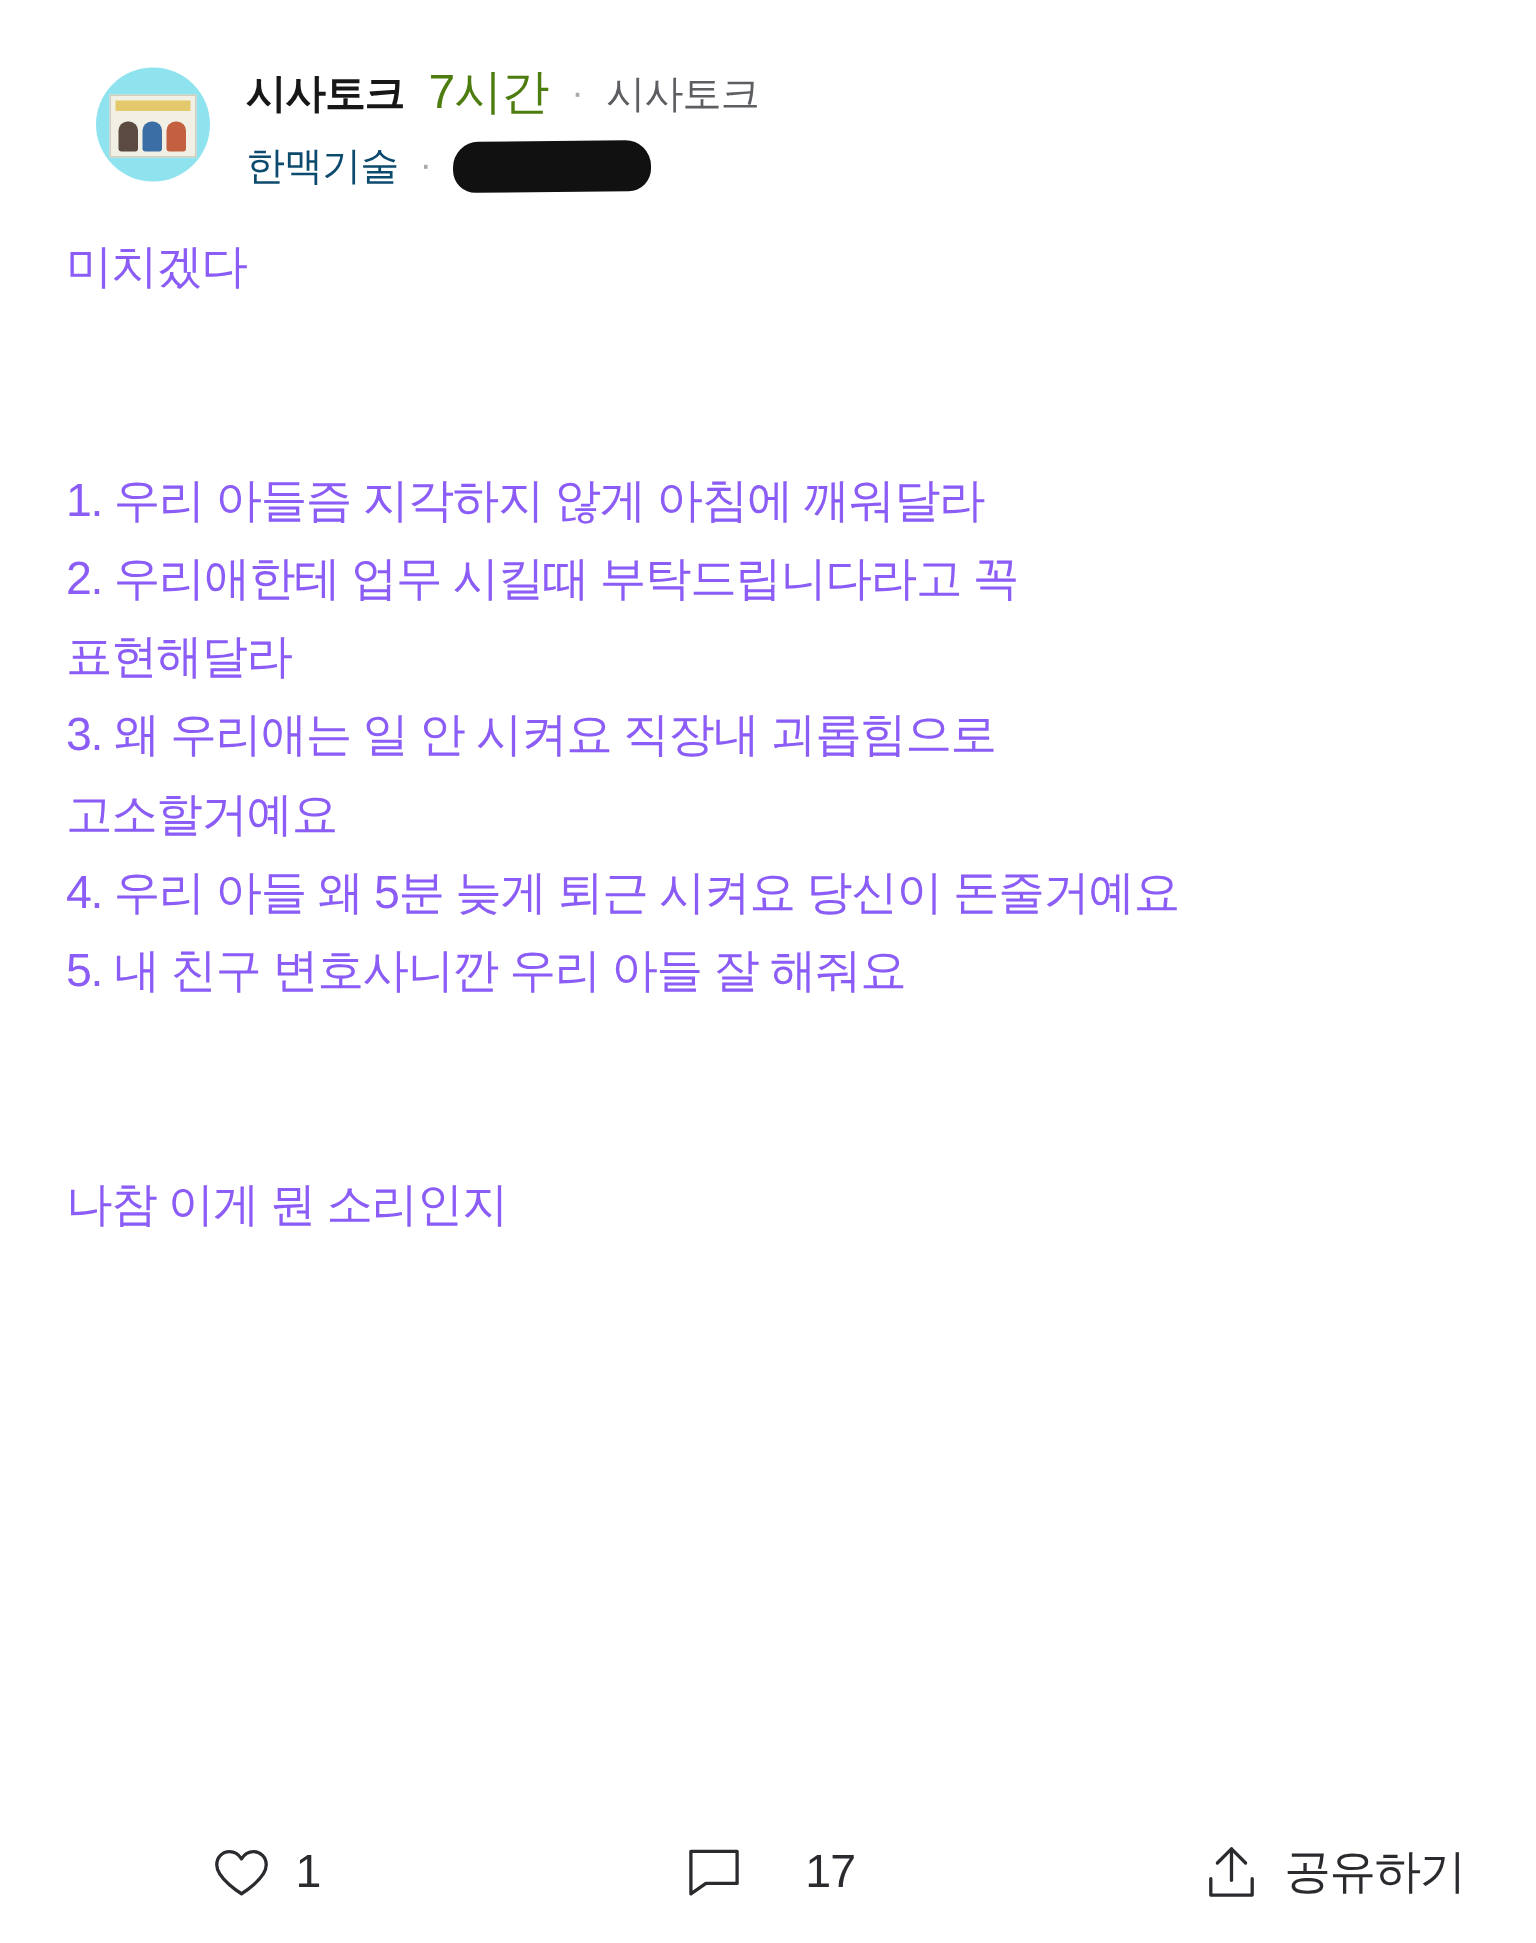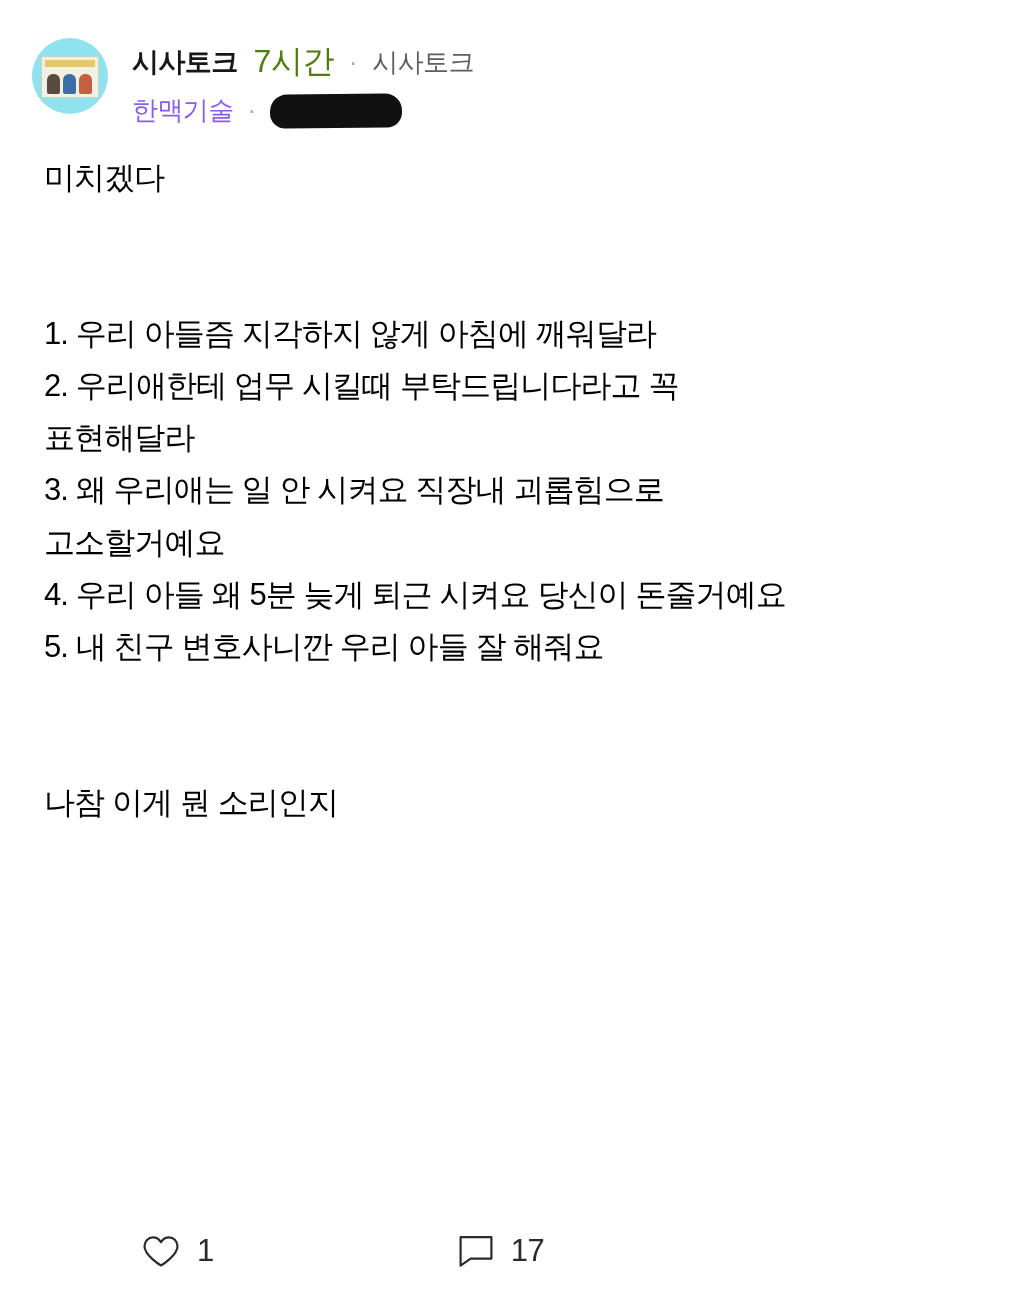--- a/index.html
+++ b/index.html
@@ -20,22 +20,22 @@
     position: relative;
     width: 1024px;
     height: 1295px;
     background: #ffffff;
     box-sizing: border-box;
   }
 
   
   .post-header {
     display: flex;
-    align-items: flex-start;
-    padding: 34px 40px 0 32px;
+    align-items: center;
+    padding: 34px 40px 0 64px;
     box-sizing: border-box;
   }
 
   .avatar {
     width: 76px;
     height: 76px;
     border-radius: 50%;
     background: #8fe3ef;
     flex: 0 0 auto;
     position: relative;
@@ -113,21 +113,21 @@
   }
 
   .line2 {
     display: flex;
     align-items: center;
     margin-top: 9px;
     white-space: nowrap;
   }
   .board {
     font-size: 26px;
-    color: #8b5cf6;
+    color: #0c4a6e;
     letter-spacing: -0.6px;
   }
   .dot-sep2 {
     font-size: 25px;
     color: #a9a9ad;
     margin: 0 14px;
   }
   .redacted {
     display: inline-block;
     width: 132px;
@@ -148,21 +148,21 @@
     font-weight: bold;
     line-height: 1.25;
     letter-spacing: -1.4px;
     color: #111113;
   }
   .content {
     margin-top: 24px;
     font-size: 31px;
     line-height: 1.68;
     letter-spacing: -0.9px;
-    color: #000000;
+    color: #8b5cf6;
     white-space: pre-wrap;
   }
 
   
   .post-footer {
     position: absolute;
     left: 0;
     right: 0;
     bottom: 26px;
     display: flex;
@@ -174,21 +174,21 @@
     display: flex;
     align-items: center;
     color: #2b2b2f;
     background: none;
     border: 0;
     font-family: inherit;
     cursor: pointer;
     padding: 0;
   }
   .foot-like { flex: 0 0 auto; margin-left: 86px; }
-  .foot-comment { flex: 0 0 auto; margin-left: 244px; }
+  .foot-comment { flex: 0 0 auto; margin-left: 244px; gap: 26px; }
   .foot-share { flex: 0 0 auto; margin-left: 234px; }
 
   .foot-item .count {
     font-size: 31px;
     margin-left: 17px;
     color: #2b2b2f;
     letter-spacing: -0.5px;
   }
   .foot-item .label {
     font-size: 31px;
@@ -258,15 +258,25 @@
 
     <button class="foot-item foot-comment">
       <span>
         <svg width="36" height="34" viewBox="0 0 36 34" fill="none" stroke="#2b2b2f" stroke-width="2.2">
           <path d="M2.6 3.2H33.4V24.6H12.6L2.6 31.6V3.2Z" stroke-linejoin="round" stroke-linecap="round"></path>
         </svg>
       </span>
       <span class="count">17</span>
     </button>
 
+    <button class="foot-item foot-share">
+      <span>
+        <svg width="34" height="36" viewBox="0 0 34 36" fill="none" stroke="#2b2b2f" stroke-width="2.2">
+          <path d="M17 2.6V23.5" stroke-linecap="round"></path>
+          <path d="M7.6 12L17 2.6L26.4 12" stroke-linecap="round" stroke-linejoin="round"></path>
+          <path d="M3.2 22.5V33.4H30.8V22.5" stroke-linecap="round" stroke-linejoin="round"></path>
+        </svg>
+      </span>
+      <span class="label">공유하기</span>
+    </button>
   </div>
 
 </div>
 
 </body></html>

